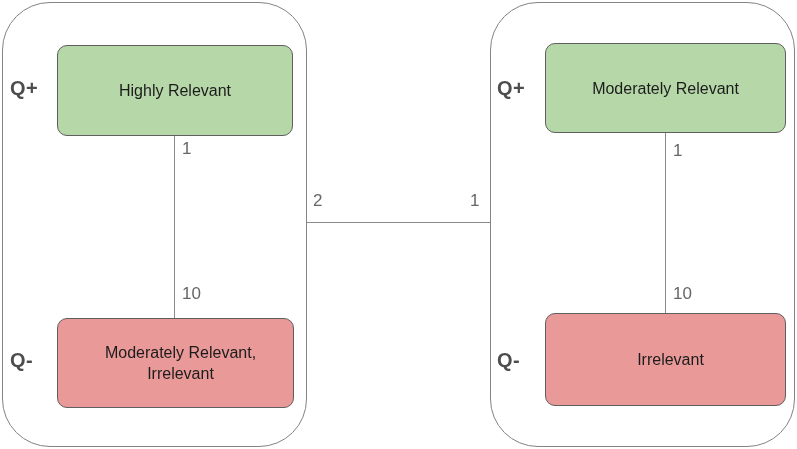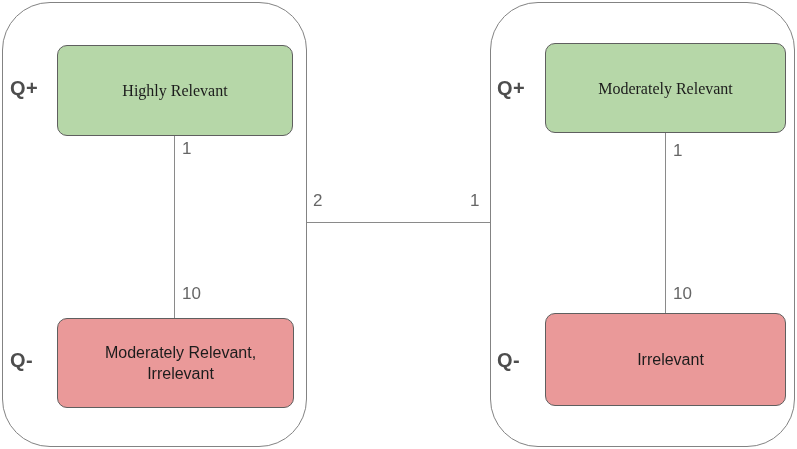--- a/index.html
+++ b/index.html
@@ -33,21 +33,21 @@
     display: flex;
     align-items: center;
     justify-content: center;
     text-align: center;
     font-size: 16px;
     line-height: 21px;
     color: #1c1c1c;
     padding: 0 10px;
     white-space: pre-line;
   }
-  .node.positive { background: #b6d7a8; font-family: Liberation Serif, serif; }
+  .node.positive { background: #b6d7a8; }
   .node.negative { background: #ea9999; padding-left: 20px; }
 
   .node.left-pos  { left: 57px;  top: 45px;  width: 236px; height: 91px; }
   .node.left-neg  { left: 57px;  top: 318px; width: 237px; height: 90px; }
   .node.right-pos { left: 545px; top: 43px;  width: 241px; height: 90px; text-align: right; }
   .node.right-neg { left: 545px; top: 313px; width: 241px; height: 93px; }
 
   .vline {
     position: absolute;
     width: 1px;

